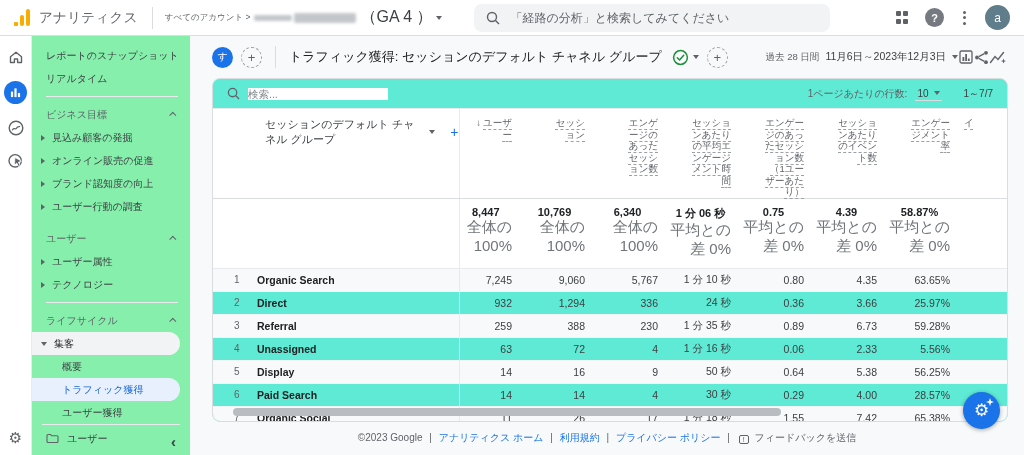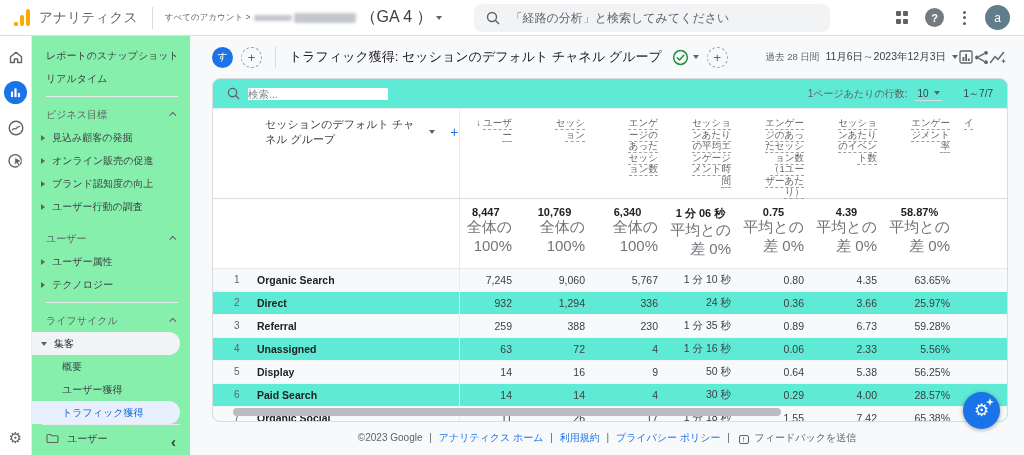--- a/index.html
+++ b/index.html
@@ -230,25 +230,25 @@
         <span>ライフサイクル</span>
         <span class="chev"></span>
       </div>
     <div class="side-item parent">
         <span class="tri-down"></span>
         <span>集客</span>
       </div>
     <div class="side-item sub">
         <span>概要</span>
       </div>
+    <div class="side-item sub selected">
+        <span>トラフィック獲得</span>
+      </div>
     <div class="side-item sub">
         <span>ユーザー獲得</span>
-      </div>
-    <div class="side-item sub selected">
-        <span>トラフィック獲得</span>
       </div>
     <div class="side-item library">
       <svg width="13" height="11" viewBox="0 0 13 11">
           <path d="M1 2.5 C1 1.9 1.4 1.5 2 1.5 H4.5 L5.8 2.8 H11 C11.6 2.8 12 3.2 12 3.8 V8.5 C12 9.1 11.6 9.5 11 9.5 H2 C1.4 9.5 1 9.1 1 8.5 Z" fill="none" stroke="#5f6368" stroke-width="1.1"></path>
         </svg>
       <span>ユーザー</span>
     </div>
     <div class="side-bottom-div"></div>
     <div class="collapse-btn">‹</div>
   </div>

